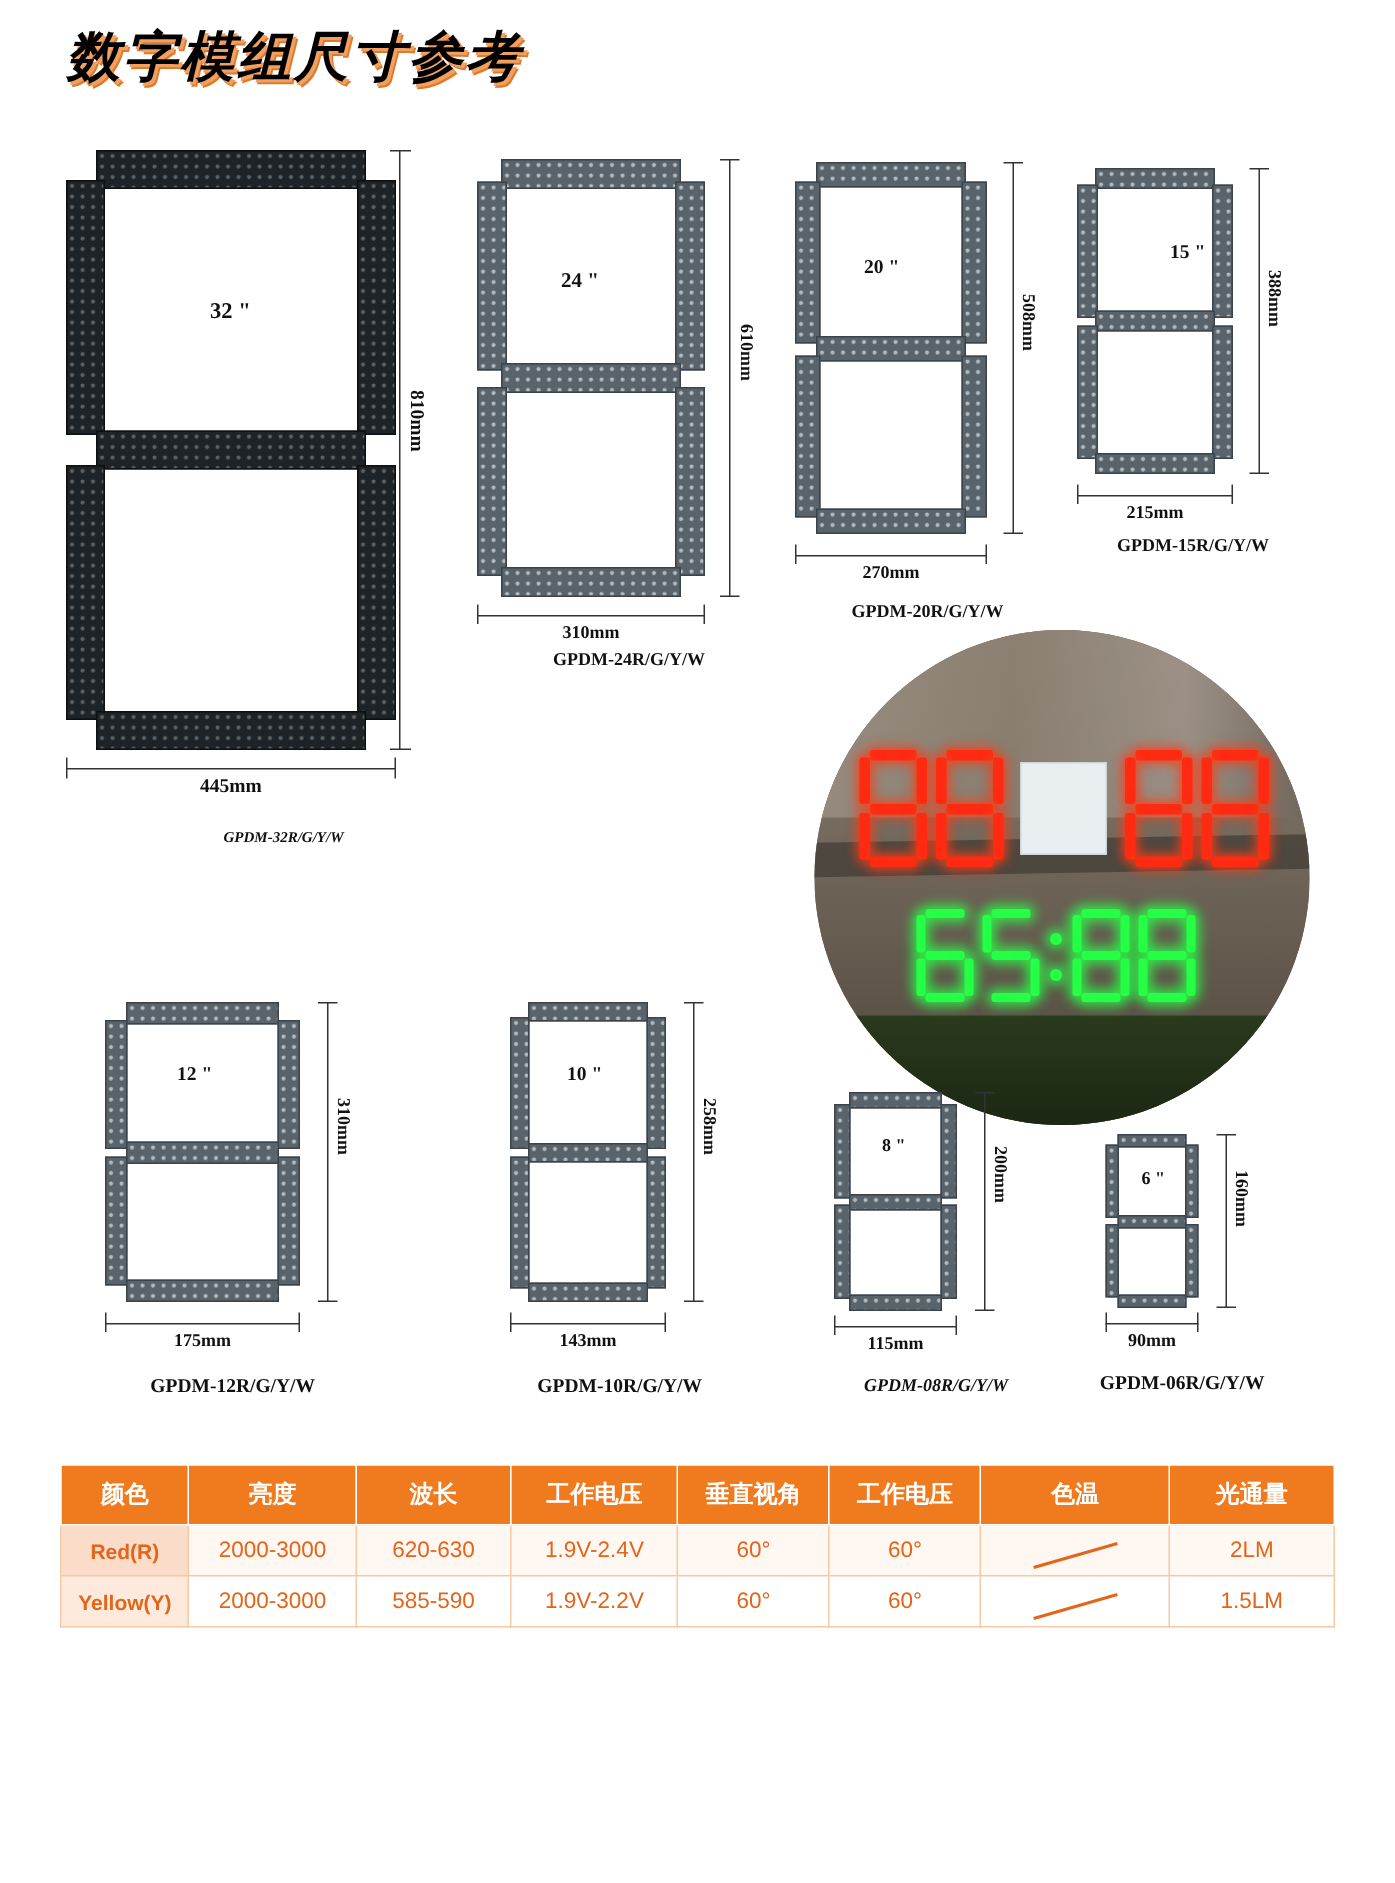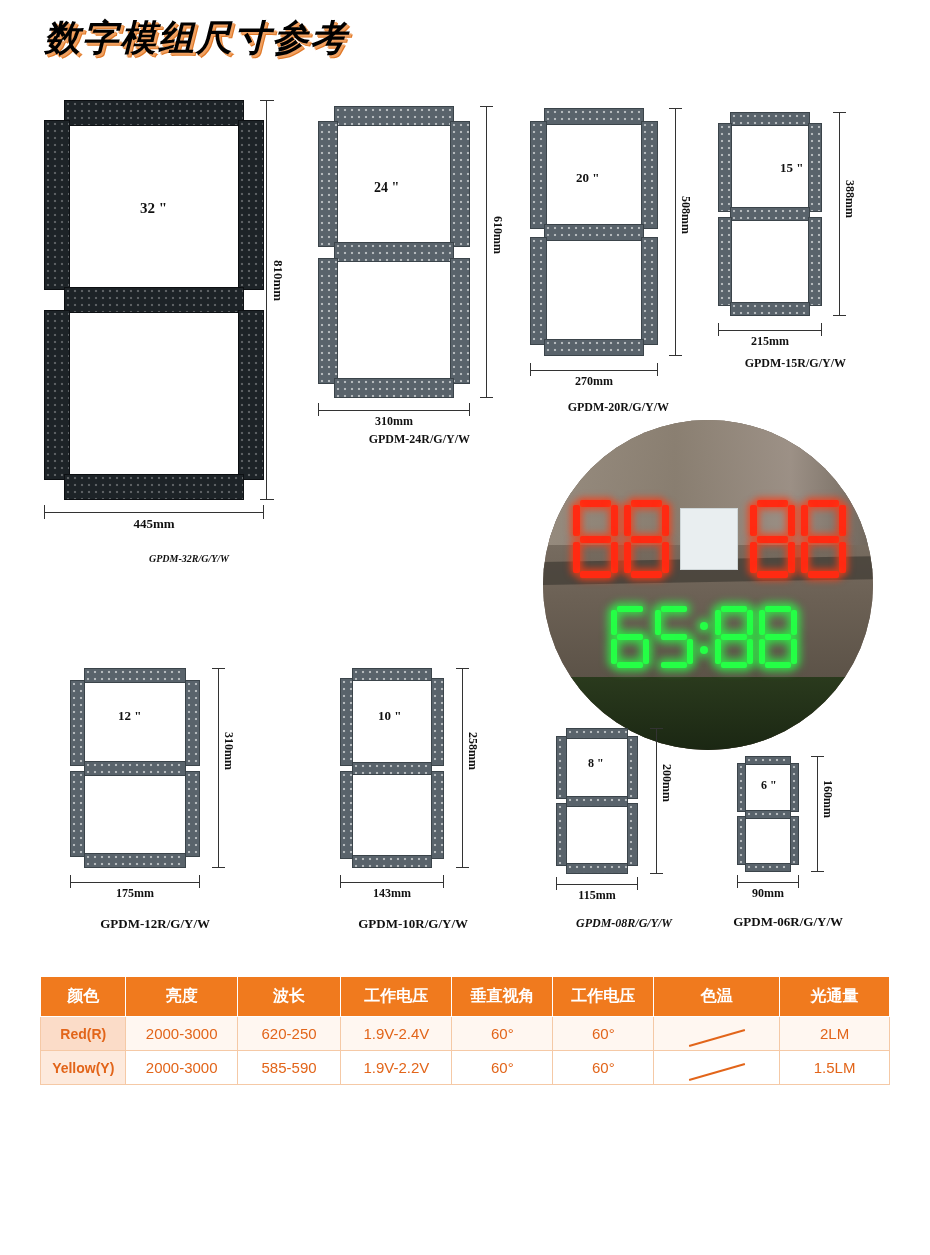--- a/index.html
+++ b/index.html
@@ -352,21 +352,21 @@
       <th style="width:102px;">垂直视角</th>
       <th style="width:102px;">工作电压</th>
       <th style="width:126px;">色温</th>
       <th style="width:110px;">光通量</th>
     </tr>
   </thead>
   <tbody>
     <tr>
       <td class="namecell">Red(R)</td>
       <td>2000-3000</td>
-      <td>620-250</td>
+      <td>620-630</td>
       <td>1.9V-2.4V</td>
       <td>60°</td>
       <td>60°</td>
       <td><span class="dash"></span></td>
       <td>2LM</td>
     </tr>
     <tr>
       <td class="namecell">Yellow(Y)</td>
       <td>2000-3000</td>
       <td>585-590</td>

